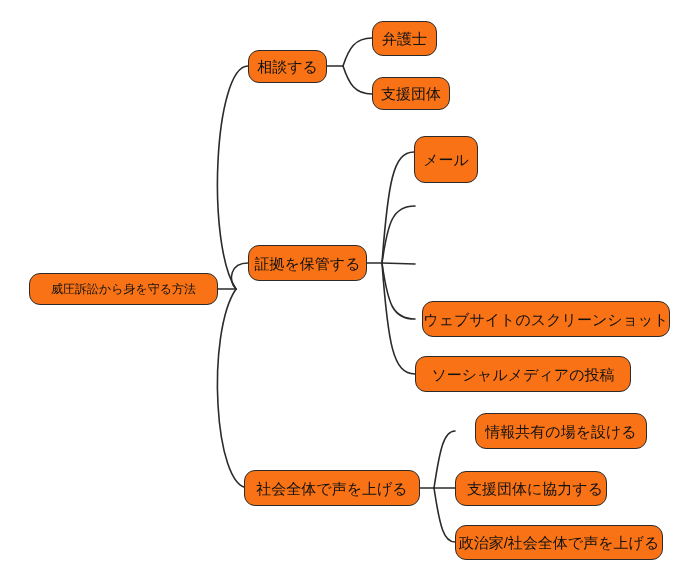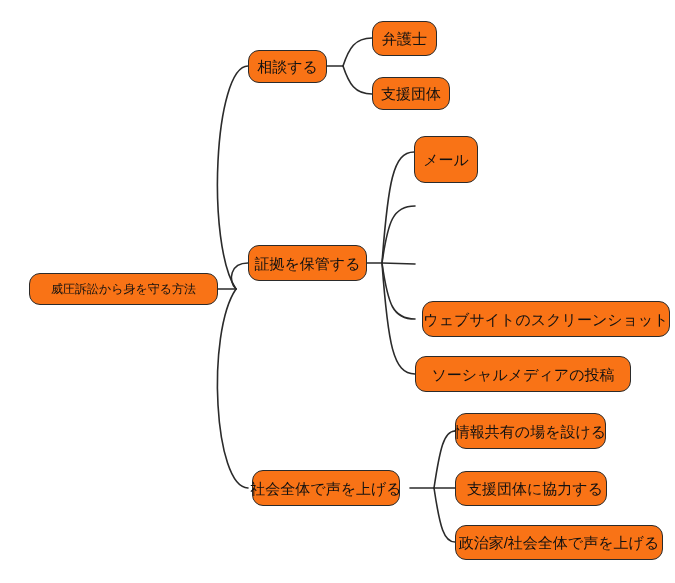--- a/index.html
+++ b/index.html
@@ -75,18 +75,18 @@
 
   <div class="node" style="left:248px; top:50px; width:79px; height:33px;">相談する</div>
   <div class="node" style="left:372px; top:21px; width:65px; height:35px;">弁護士</div>
   <div class="node" style="left:372px; top:77px; width:78px; height:33px;">支援団体</div>
 
   <div class="node" style="left:248px; top:245px; width:119px; height:36px;">証拠を保管する</div>
   <div class="node" style="left:414px; top:136px; width:64px; height:47px;">メール</div>
   <div class="node" style="left:415px; top:301px; width:248px; height:36px;margin-left:7px;">ウェブサイトのスクリーンショット</div>
   <div class="node" style="left:415px; top:356px; width:216px; height:36px;">ソーシャルメディアの投稿</div>
 
-  <div class="node" style="left:252px; top:470px; width:148px; height:36px;">社会全体で声を上げる</div>
-  <div class="node" style="left:455px; top:413px; width:151px; height:36px;">情報共有の場を設ける</div>
+  <div class="node" style="left:244px; top:470px; width:176px; height:36px;">社会全体で声を上げる</div>
+  <div class="node" style="left:475px; top:413px; width:172px; height:36px;">情報共有の場を設ける</div>
   <div class="node" style="left:455px; top:471px; width:152px; height:35px;padding-left:8px;">支援団体に協力する</div>
   <div class="node" style="left:455px; top:525px; width:208px; height:35px;">政治家/社会全体で声を上げる</div>
 
 </div>
 
 </body></html>

